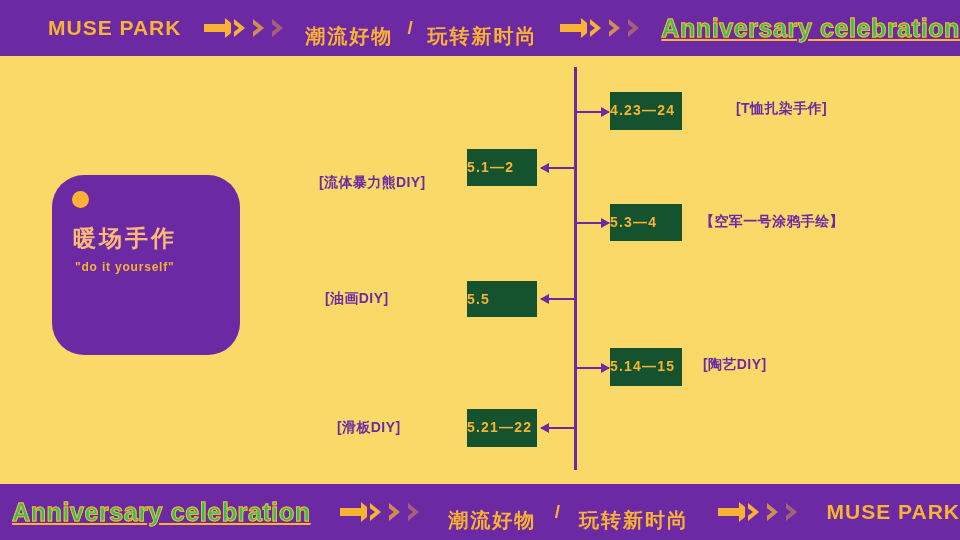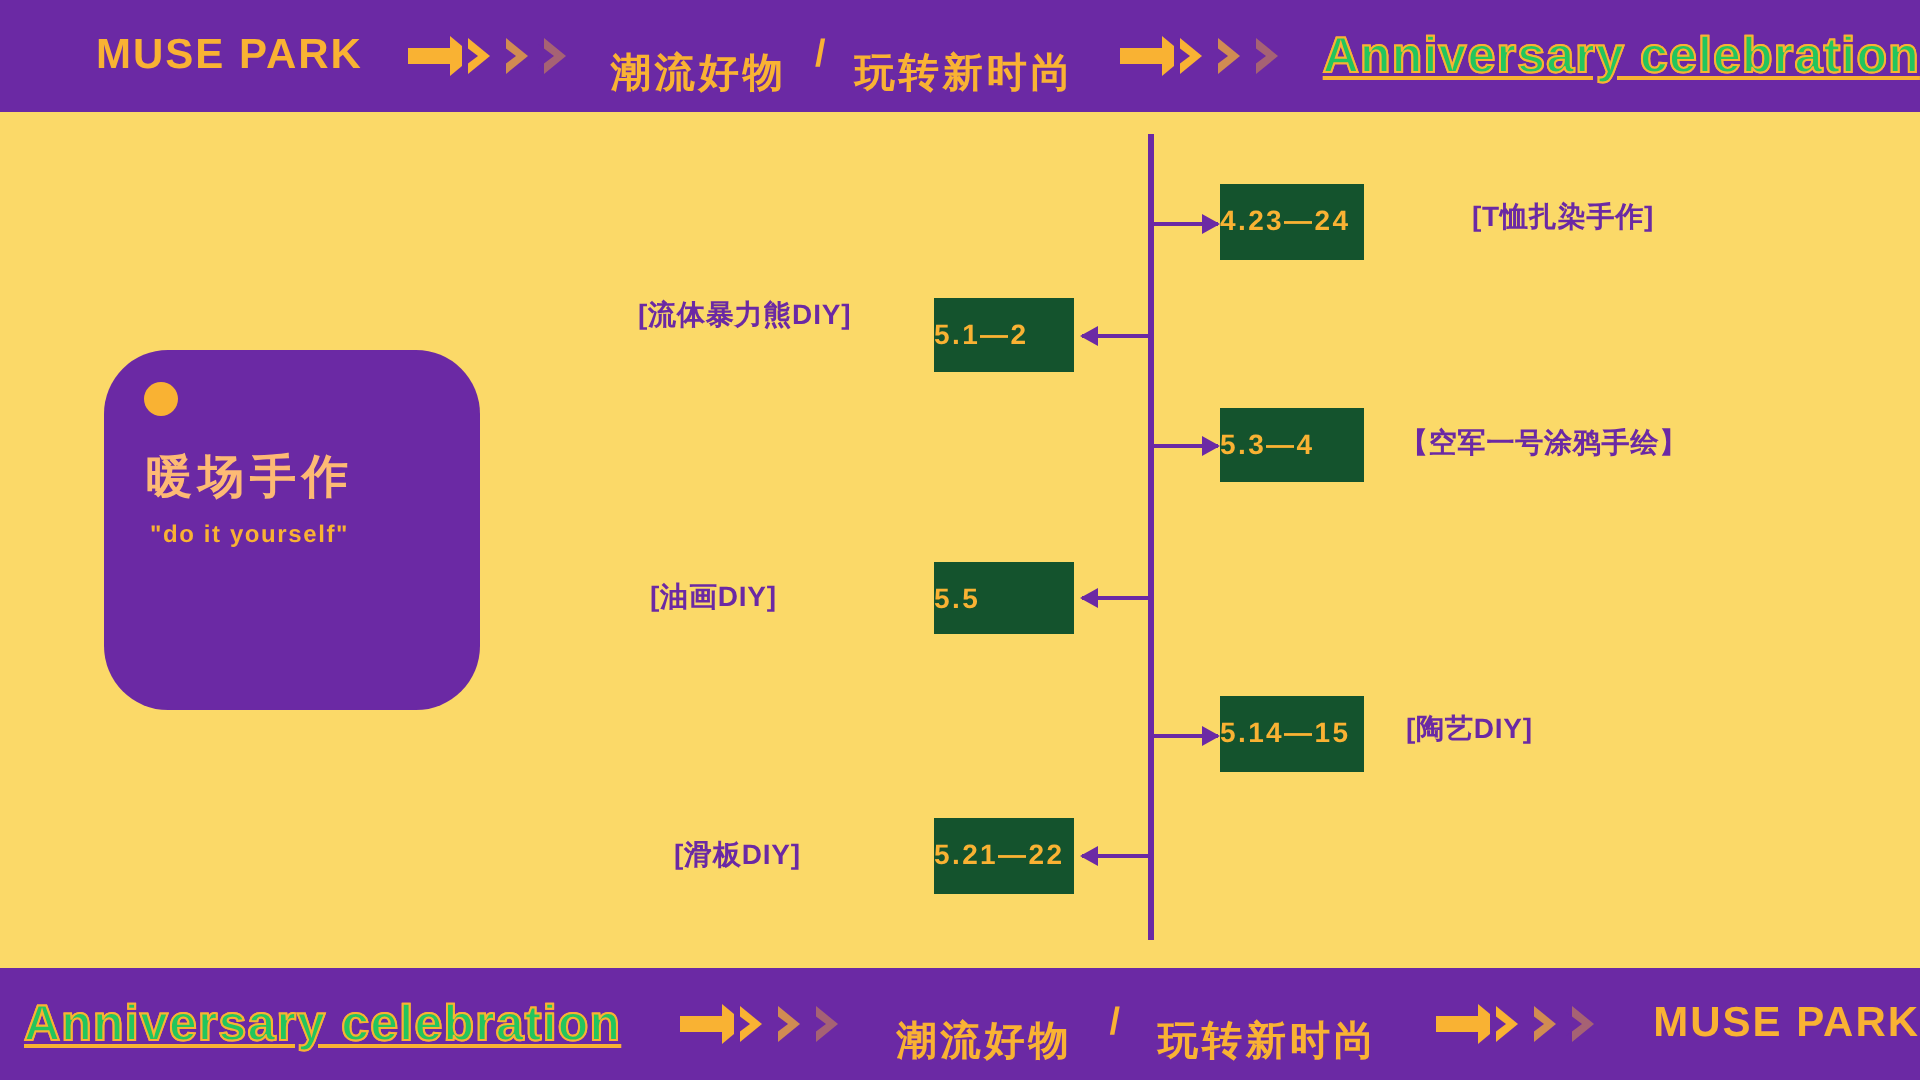--- a/index.html
+++ b/index.html
@@ -246,21 +246,21 @@
   </div>
 
   <div class="timeline-axis"></div>
 
   <div class="conn to-right" style="left:577px; top:111px; width:32px;"></div>
   <div class="date-box" style="left:610px; top:92px; width:72px; height:38px;">4.23—24</div>
   <div class="row-label" style="left:700px; top:100px;margin-left:36px;">[T恤扎染手作]</div>
 
   <div class="conn to-left" style="left:541px; top:167px; width:34px;"></div>
   <div class="date-box" style="left:467px; top:149px; width:70px; height:37px;">5.1—2</div>
-  <div class="row-label" style="left:319px; top:149px;">[流体暴力熊DIY]</div>
+  <div class="row-label" style="left:319px; top:174px;">[流体暴力熊DIY]</div>
 
   <div class="conn to-right" style="left:577px; top:222px; width:32px;"></div>
   <div class="date-box" style="left:610px; top:204px; width:72px; height:37px;">5.3—4</div>
   <div class="row-label" style="left:700px; top:213px;">【空军一号涂鸦手绘】</div>
 
   <div class="conn to-left" style="left:541px; top:298px; width:34px;"></div>
   <div class="date-box" style="left:467px; top:281px; width:70px; height:36px;">5.5</div>
   <div class="row-label" style="left:325px; top:290px;">[油画DIY]</div>
 
   <div class="conn to-right" style="left:577px; top:367px; width:32px;"></div>

